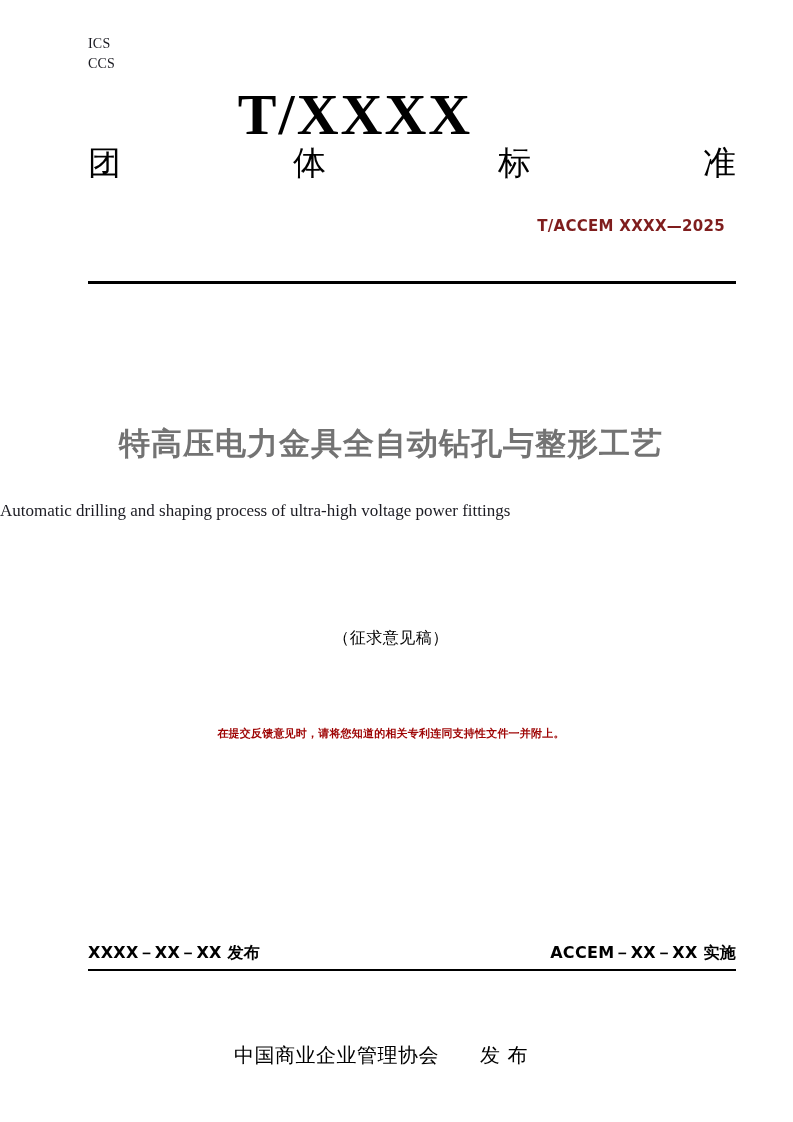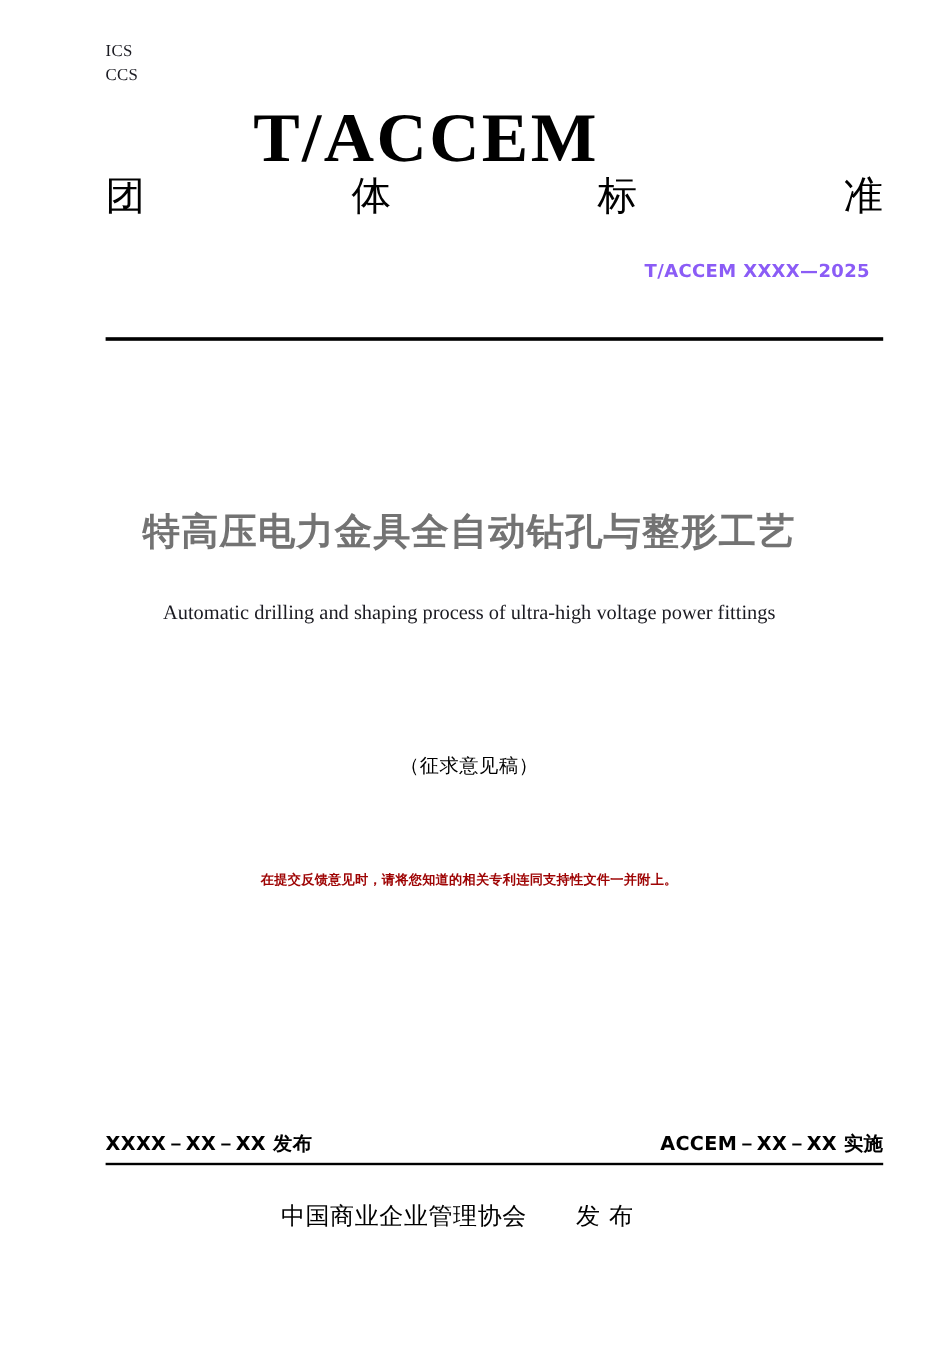--- a/index.html
+++ b/index.html
@@ -71,21 +71,21 @@
 
   
   .std-no {
     position: absolute;
     right: 57px;
     top: 217px;
     font-family: "DejaVu Sans", "Liberation Sans", sans-serif;
     font-size: 15px;
     font-weight: bold;
     letter-spacing: 0.3px;
-    color: #8b5cf6;
+    color: #7f1d1d;
     white-space: pre;
   }
 
   
   .rule-top {
     position: absolute;
     left: 88px;
     top: 281px;
     width: 648px;
     height: 3px;
@@ -114,21 +114,20 @@
     line-height: 1.25;
     color: #737373;
   }
 
   
   .title-en {
     position: absolute;
     left: 0;
     right: 0;
     top: 500px;
-    text-align: center;
     font-family: "Liberation Serif", "DejaVu Serif", serif;
     font-size: 17px;
     letter-spacing: 0px;
     line-height: 1.3;
     color: #1b1b22;
   }
 
   
   .draft-mark {
     position: absolute;
@@ -171,42 +170,42 @@
     letter-spacing: 0.3px;
     color: #000000;
   }
   .dates-row span { white-space: pre; }
 
   
   .publisher {
     position: absolute;
     left: 0;
     right: 0;
-    top: 1000px;
+    top: 1042px;
     text-align: center;
     font-family: "DejaVu Sans", "Liberation Sans", sans-serif;
     font-size: 20px;
     letter-spacing: 0.5px;
     color: #000000;
     padding-right: 68px;
     white-space: pre;
     padding-left: 48px;
   }
 </style>
 </head>
 <body>
 
 <div class="page">
 
   <div class="ics-block">
     <div>ICS</div>
     <div>CCS</div>
   </div>
 
-  <div class="logo">T/ACCEM</div>
+  <div class="logo">T/XXXX</div>
 
   <div class="tuanti-row">
     <span>团</span>
     <span>体</span>
     <span>标</span>
     <span>准</span>
   </div>
 
   <div class="std-no">T/ACCEM XXXX—2025</div>
 

